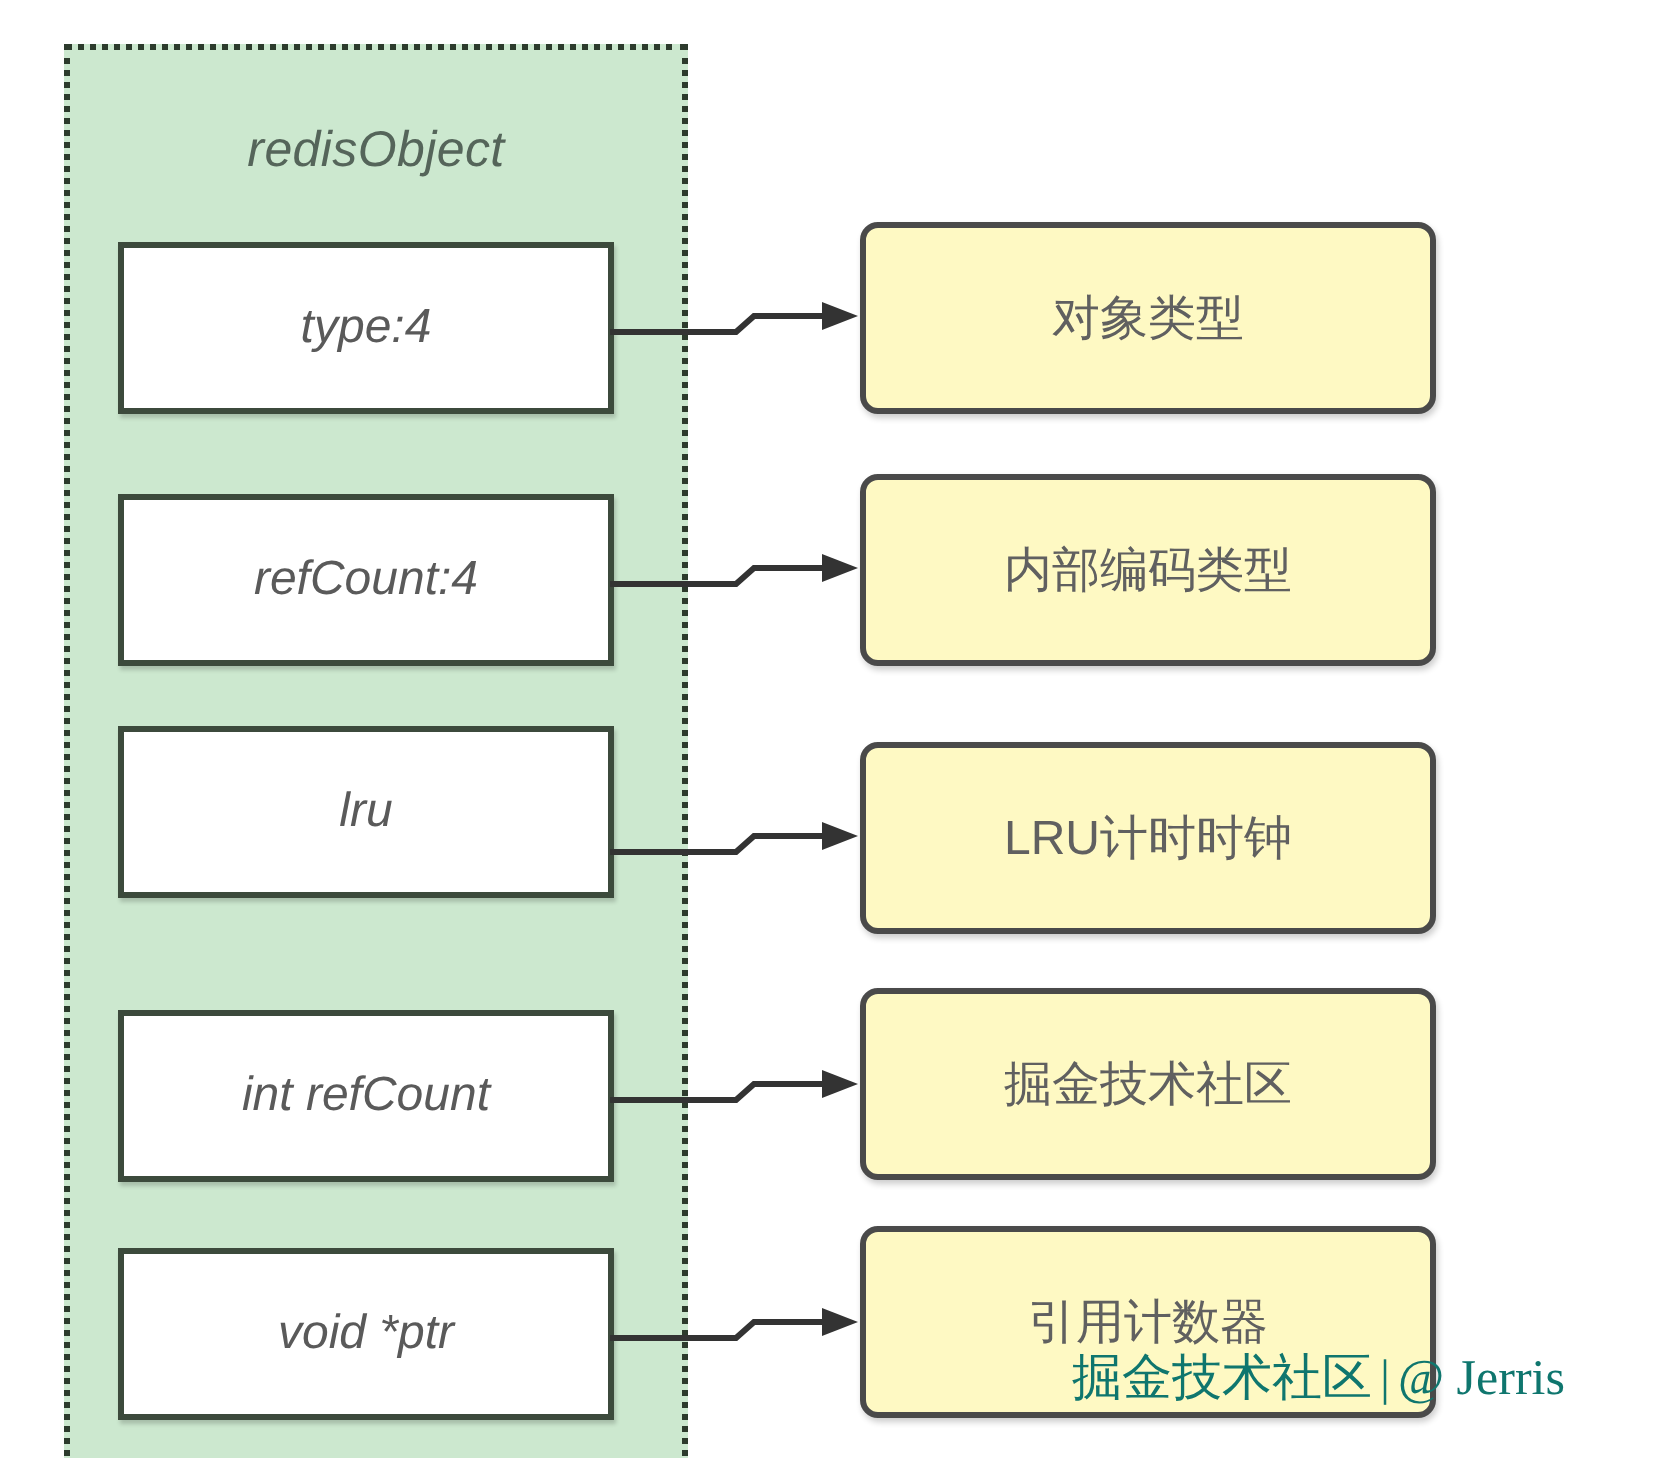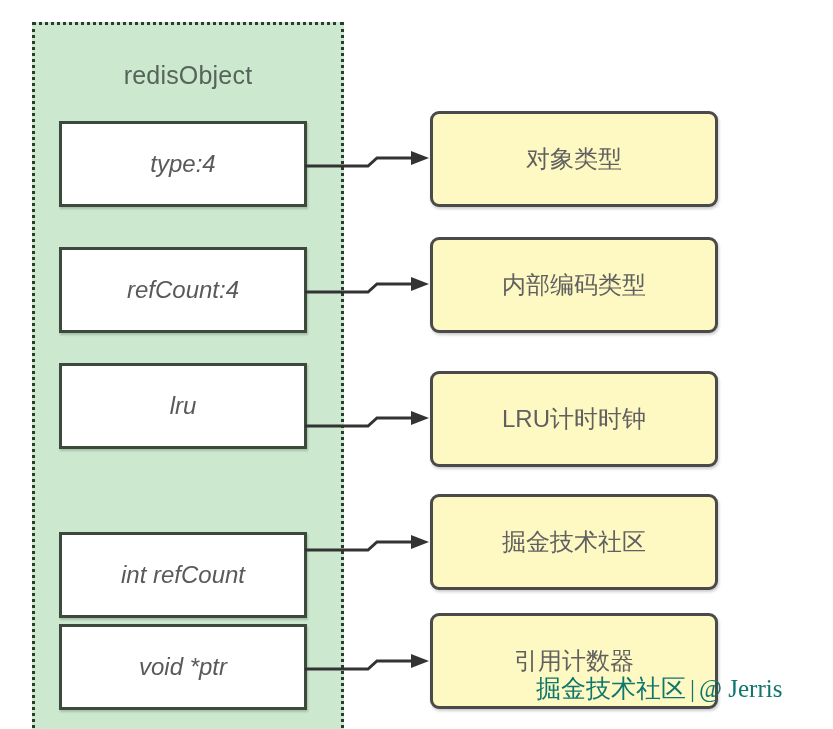--- a/index.html
+++ b/index.html
@@ -31,20 +31,21 @@
   }
   #struct-title {
     position: absolute;
     left: 0;
     top: 36px;
     width: 100%;
     text-align: center;
     font-size: 25px;
     color: #55655a;
     letter-spacing: 0.2px;
+    font-style: italic;
   }
 
   
   .field-box {
     position: absolute;
     left: 59px;
     width: 248px;
     height: 86px;
     background: #ffffff;
     border: 3px solid #3c4a3c;
@@ -110,21 +111,21 @@
 
   <div class="field-box" style="top:121px">
     <span>type:4</span>
   </div>
   <div class="field-box" style="top:247px">
     <span>refCount:4</span>
   </div>
   <div class="field-box" style="top:363px">
     <span>lru</span>
   </div>
-  <div class="field-box" style="top:532px">
+  <div class="field-box" style="top:505px">
     <span>int refCount</span>
   </div>
   <div class="field-box" style="top:624px">
     <span>void *ptr</span>
   </div>
 
   <svg class="connector" style="top:149px" viewBox="0 0 128 28">
     <polyline points="0,17 63,17 72,9 107,9" fill="none" stroke="#333333" stroke-width="3"></polyline>
     <polygon points="106,2 124,9 106,16" fill="#333333"></polygon>
   </svg>

